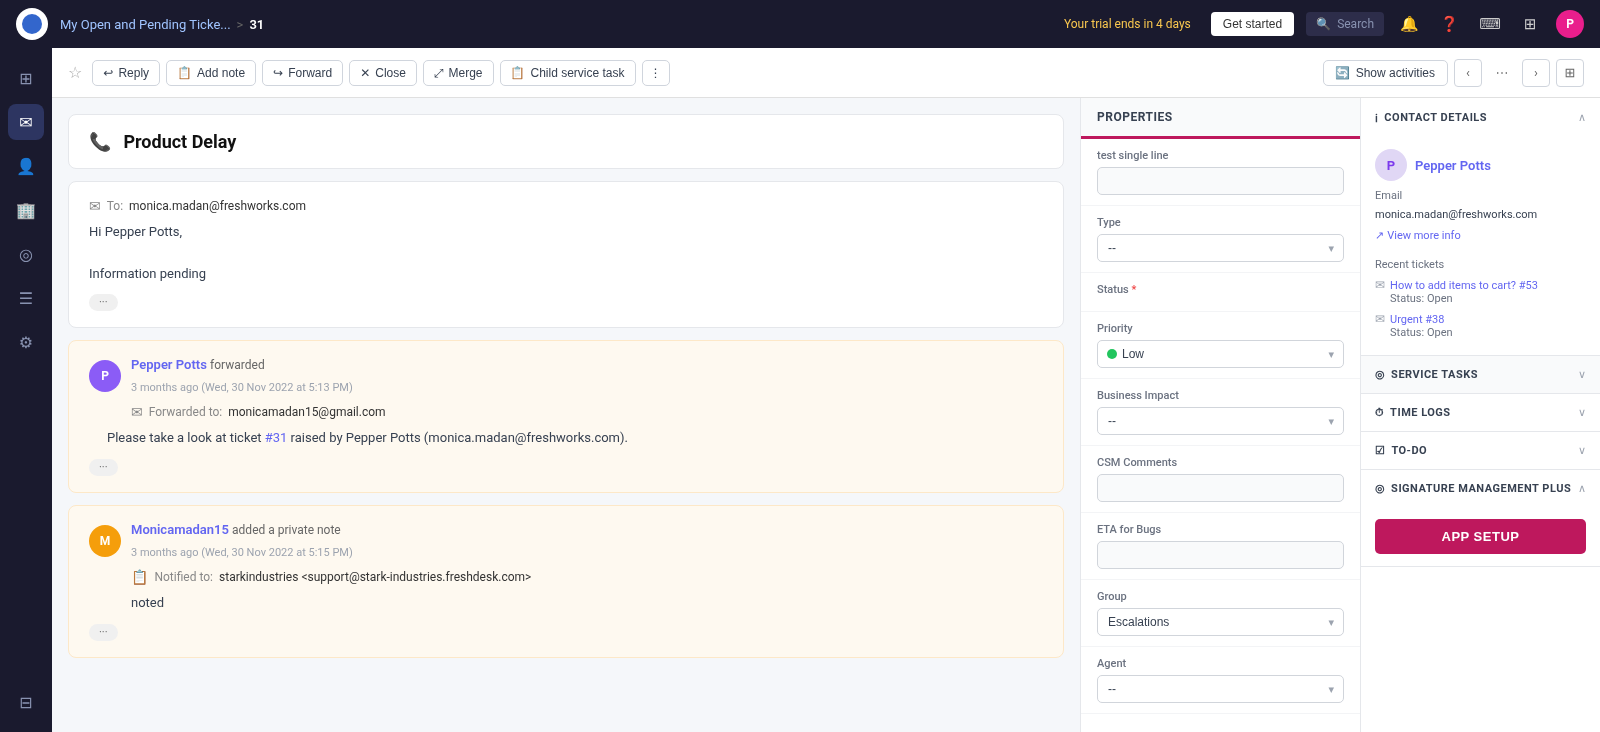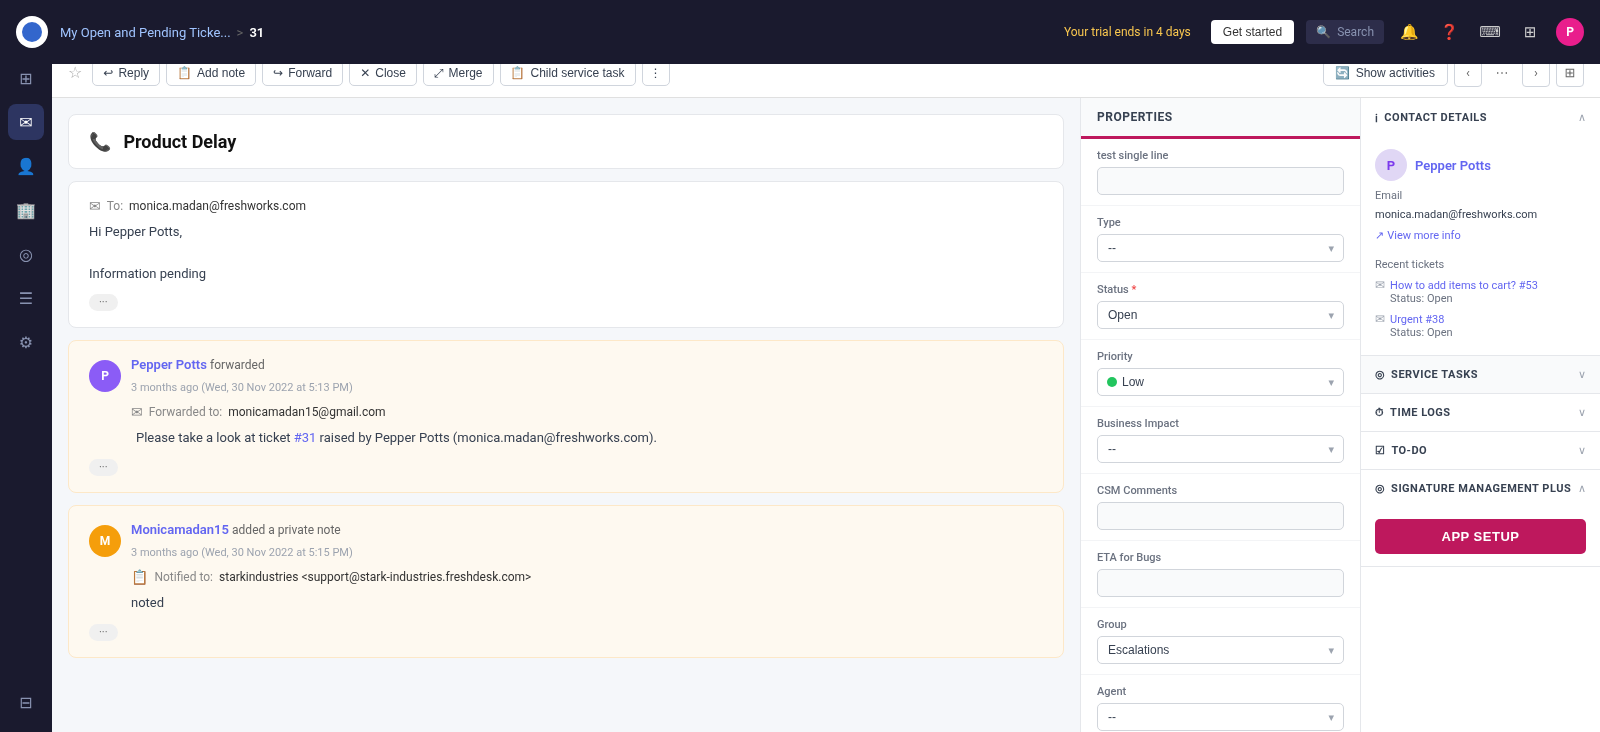--- a/index.html
+++ b/index.html
@@ -1,21 +1,21 @@
 <!DOCTYPE html>
 <html><head>
   <meta charset="utf-8">
   <style>
     * { box-sizing: border-box; margin: 0; padding: 0; }
     body { font-family: -apple-system, BlinkMacSystemFont, 'Segoe UI', Roboto, sans-serif; background: #f5f7fa; color: #333; font-size: 13px; overflow: hidden; }
 
     
     .navbar {
       display: flex; align-items: center; background: #1a1a2e; color: #fff;
-      height: 64px; padding: 0 16px; gap: 12px; position: fixed; top: 0; left: 0; right: 0; z-index: 100;
+      height: 48px; padding: 0 16px; gap: 12px; position: fixed; top: 0; left: 0; right: 0; z-index: 100;
     }
     .navbar-logo { width: 32px; height: 32px; background: #fff; border-radius: 50%; display: flex; align-items: center; justify-content: center; }
     .navbar-logo-inner { width: 20px; height: 20px; background: #36c; border-radius: 50%; }
     .navbar-breadcrumb { display: flex; align-items: center; gap: 6px; font-size: 13px; color: #a0c4ff; flex: 1; }
     .navbar-breadcrumb span { color: #a0c4ff; }
     .navbar-breadcrumb .separator { color: #666; }
     .navbar-breadcrumb .ticket-num { color: #fff; font-weight: 600; }
     .navbar-trial { color: #f9c74f; font-size: 12px; margin-right: 8px; margin-left: 36px; }
     .navbar-btn { background: #fff; color: #333; border: none; border-radius: 4px; padding: 5px 12px; font-size: 12px; cursor: pointer; display: flex; align-items: center; gap: 4px; }
     .navbar-icons { display: flex; align-items: center; gap: 12px; }
@@ -257,21 +257,21 @@
             <span class="author-name">Pepper Potts</span>
             <span class="author-action"> <span>forwarded</span></span>
             <div class="author-time">3 months ago (Wed, 30 Nov 2022 at 5:13 PM)</div>
           </div>
         </div>
         <div class="forwarded-to">
           <span class="message-icon">✉</span>
           <span class="message-to-label">Forwarded to:</span>
           <span class="message-to-email">monicamadan15@gmail.com</span>
         </div>
-        <div class="message-body" style="margin-left: 47px;">
+        <div class="message-body" style="margin-left: 18px;">
           Please take a look at ticket <span class="message-link">#31</span> raised by Pepper Potts (monica.madan@freshworks.com).
         </div>
         <div class="message-more">
           <span>···</span>
         </div>
       </div>
 
       <div class="message-card private">
         <div class="message-author-row">
           <div class="author-avatar" style="background: #f59e0b;">M</div>
@@ -310,28 +310,20 @@
             <option>Question</option>
             <option>Incident</option>
             <option>Problem</option>
             <option>Feature Request</option>
           </select>
         </div>
       </div>
 
       <div class="prop-field">
         <div class="prop-label">Status <span class="required">*</span></div>
-        <div class="prop-select-wrap">
-          <select class="prop-select">
-            <option selected="">Open</option>
-            <option>Pending</option>
-            <option>Resolved</option>
-            <option>Closed</option>
-          </select>
-        </div>
       </div>
 
       <div class="prop-field">
         <div class="prop-label">Priority</div>
         <div class="prop-select-wrap">
           <select class="prop-select" style="padding-left: 24px;">
             <option selected="">Low</option>
             <option>Medium</option>
             <option>High</option>
             <option>Urgent</option>

